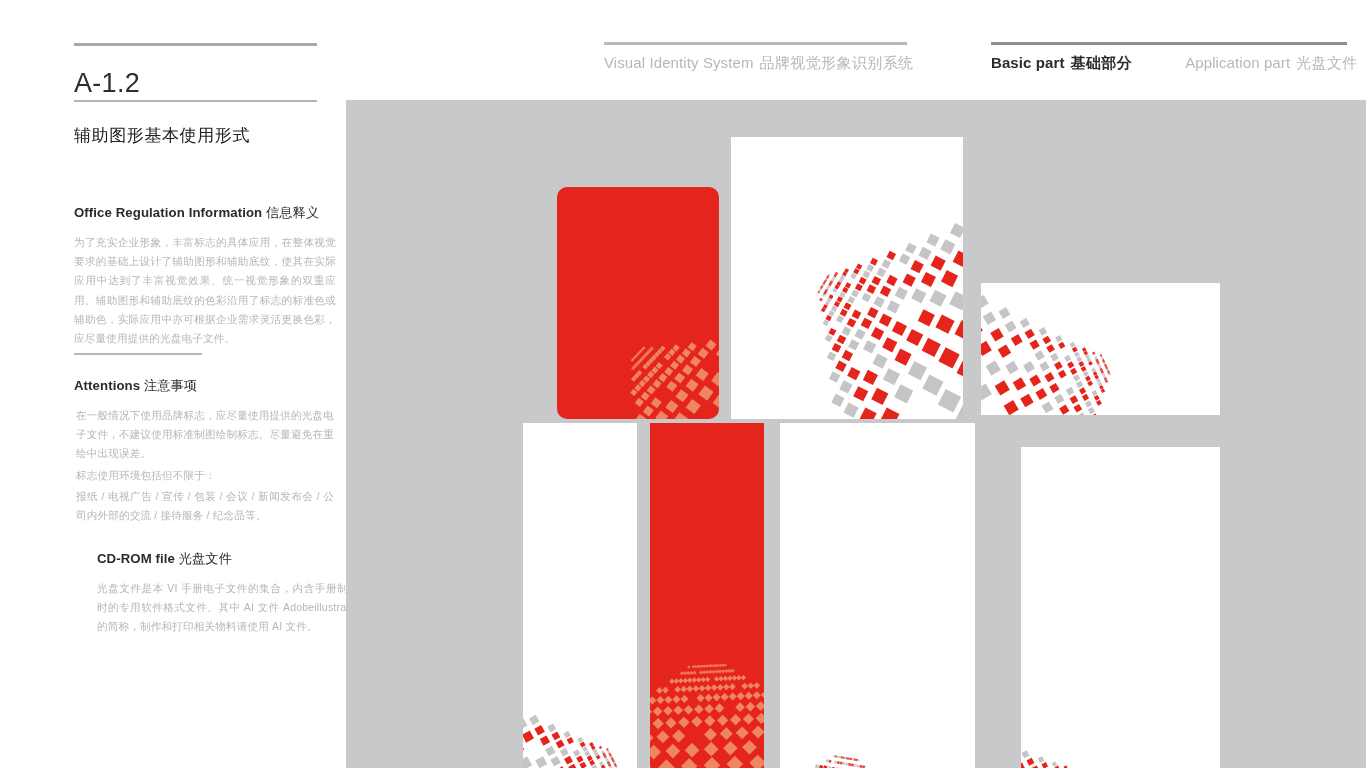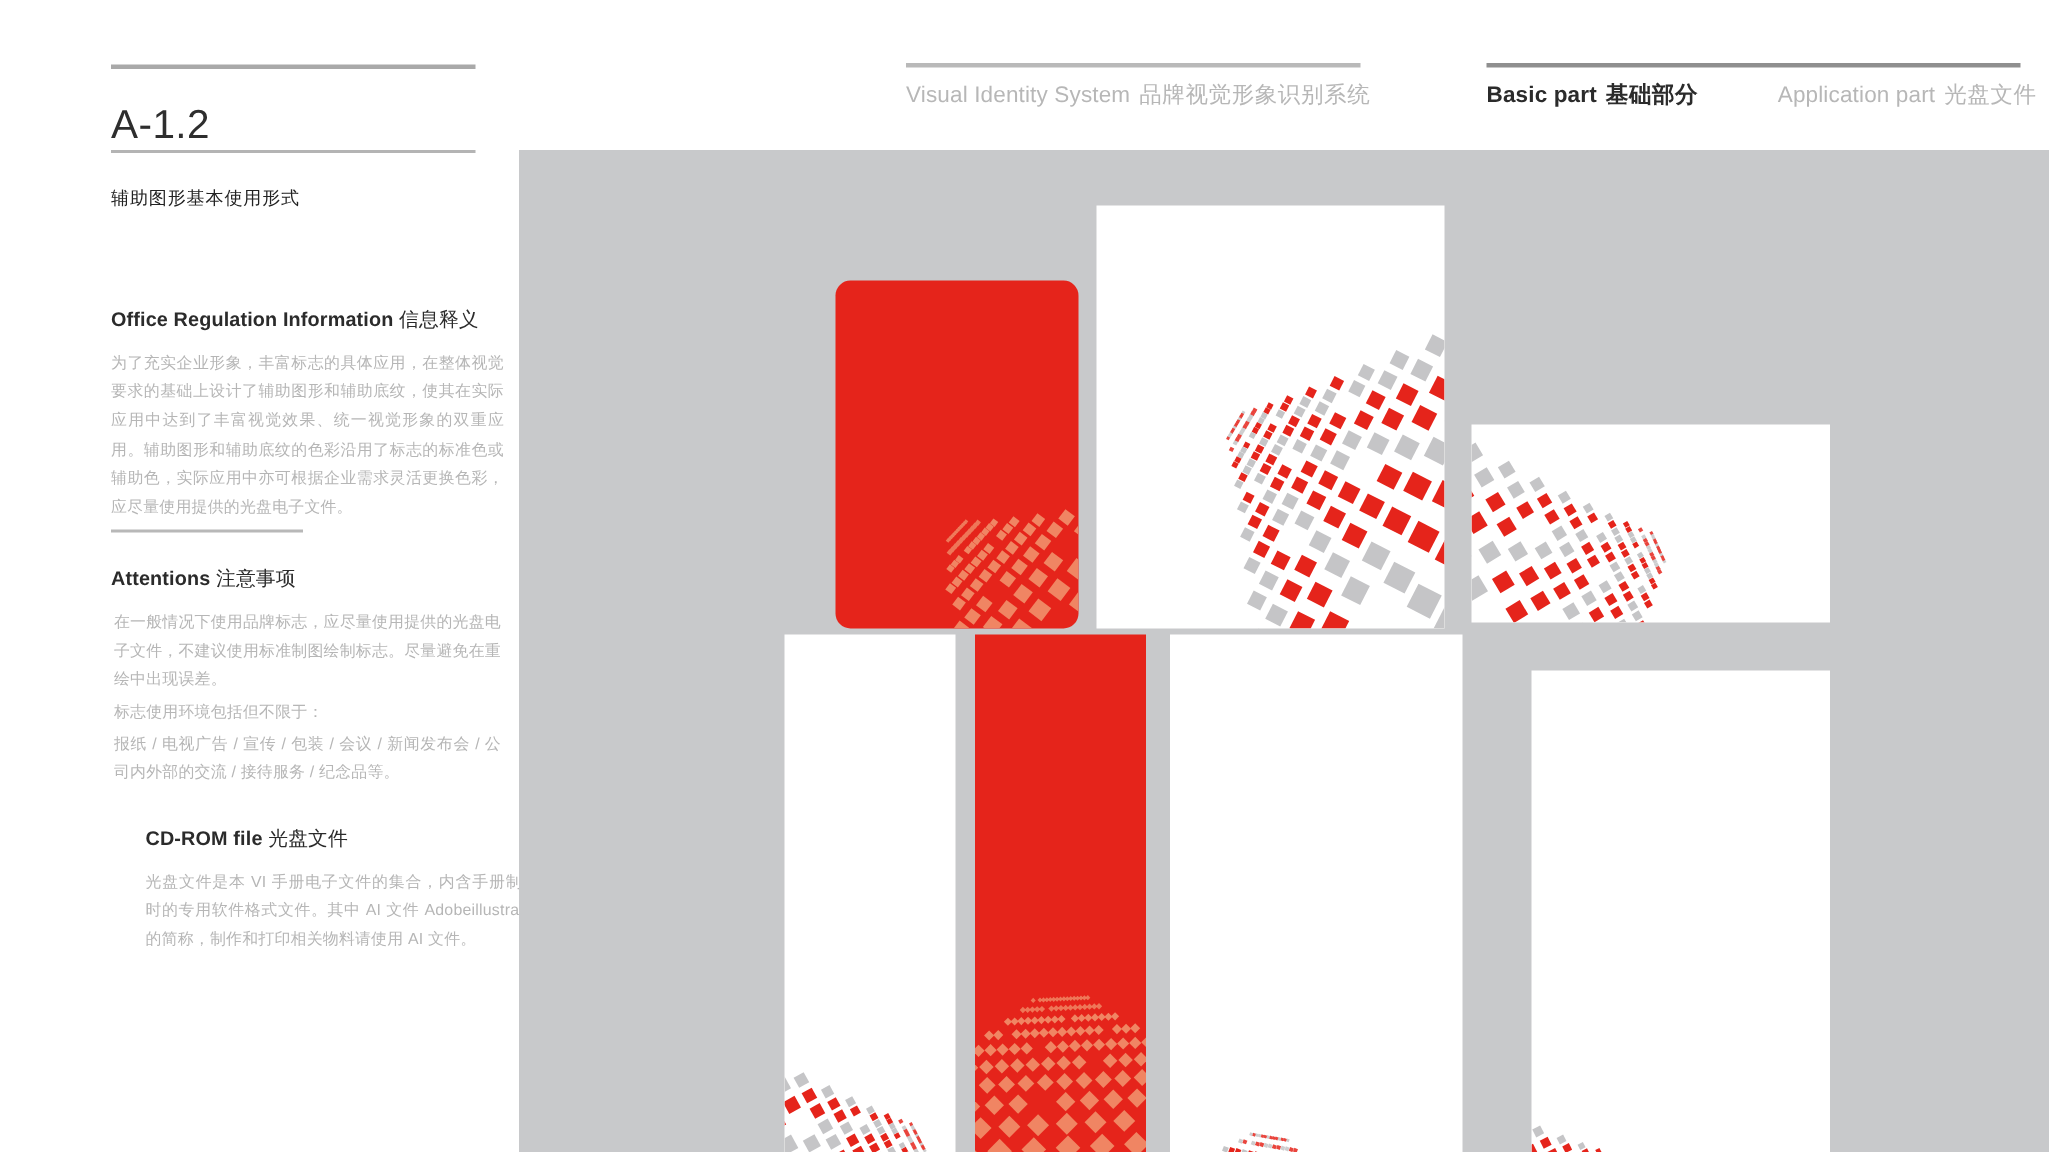--- a/index.html
+++ b/index.html
@@ -25,21 +25,21 @@
     position: absolute; left: 0; top: 66px; width: 243px;
     font-size: 27px; font-weight: 400; color: #2e2e2e;
     letter-spacing: 0.3px; line-height: 34px;
   }
   .rule-mid {
     position: absolute; left: 0; top: 100px; width: 243px; height: 1.5px;
     background: #b4b4b4;
   }
   #section-title {
     position: absolute; left: 0; top: 124px; width: 256px;
-    font-size: 12px; font-weight: 400; color: #222; letter-spacing: 0.6px;
+    font-size: 17px; font-weight: 400; color: #222; letter-spacing: 0.6px;
   }
 
   .block { position: absolute; left: 0; width: 262px; }
   .block-head {
     font-size: 13.2px; font-weight: 700; color: #2b2b2b;
     margin-bottom: 11px; letter-spacing: 0.1px;
   }
   .block-head .cn { font-weight: 500; }
   .block-body {
     font-size: 10.6px; color: #b6b6b6; line-height: 19.2px;

